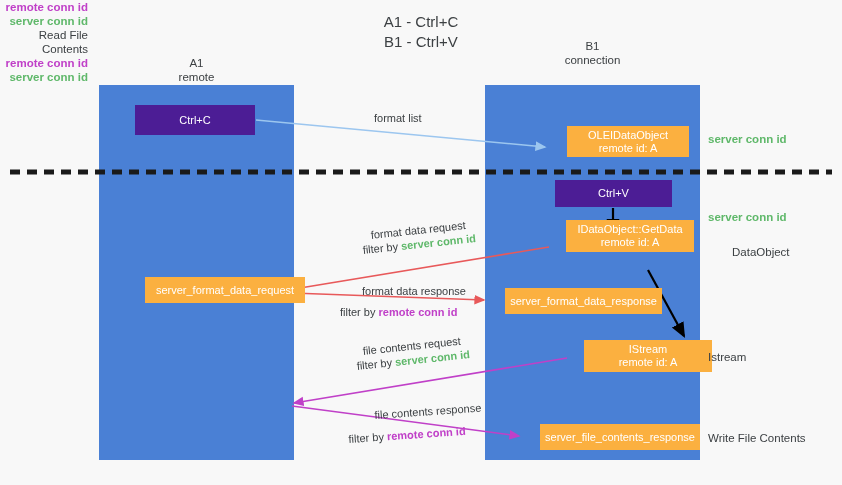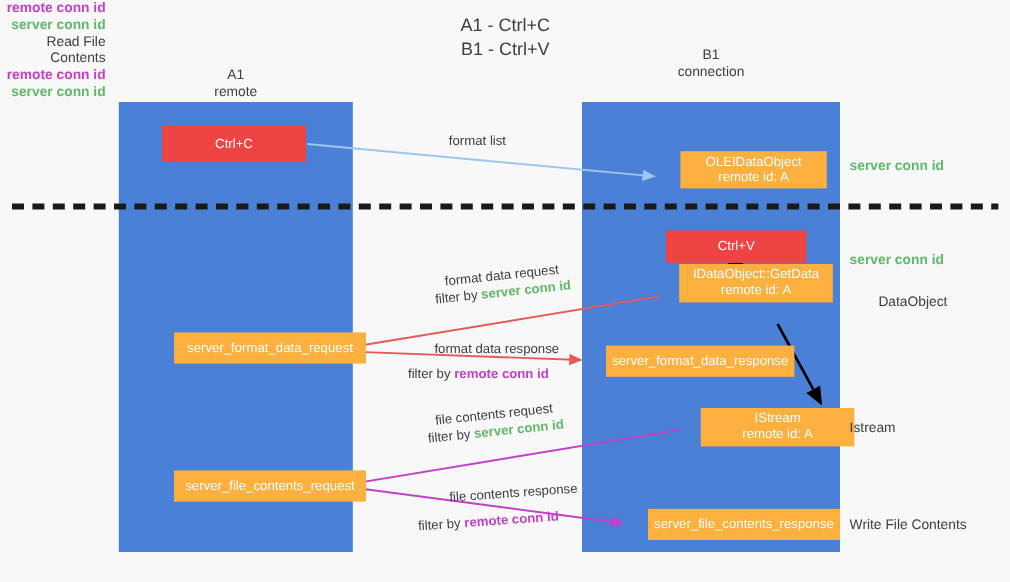--- a/index.html
+++ b/index.html
@@ -47,25 +47,25 @@
     display: flex;
     align-items: center;
     justify-content: center;
     text-align: center;
     color: #ffffff;
     font-size: 11px;
     line-height: 13px;
     white-space: pre-line;
     box-sizing: border-box;
   }
-  .box-green { background: #ef4444; }
+  .box-green { background: #4c1d95; }
   .box-orange { background: #fbb040; margin-left: 16px; }
 
   #box-ctrlc   { left: 135px; top: 105px; width: 120px; height: 30px; }
-  #box-ctrlv   { left: 555px; top: 192px; width: 117px; height: 27px; }
+  #box-ctrlv   { left: 555px; top: 180px; width: 117px; height: 27px; }
   #box-idataobj{ left: 551px; top: 126px; width: 122px; height: 31px; }
   #box-getdata { left: 550px; top: 220px; width: 128px; height: 32px; }
   #box-istream { left: 568px; top: 340px; width: 128px; height: 32px; }
   #box-sfdreq  { left: 129px; top: 277px; width: 160px; height: 26px; }
   #box-sfdresp { left: 489px; top: 288px; width: 157px; height: 26px; }
   #box-sfcreq  { left: 129px; top: 392px; width: 160px; height: 26px; }
   #box-sfcresp { left: 524px; top: 424px; width: 160px; height: 26px; }
 
   .sidelabel {
     position: absolute;
@@ -174,21 +174,20 @@
 
   <div class="box box-orange" id="box-idataobj">OLEIDataObject
 remote id: A</div>
   <div class="box box-orange" id="box-getdata">IDataObject::GetData
 remote id: A</div>
   <div class="box box-orange" id="box-istream">IStream
 remote id: A</div>
 
   <div class="box box-orange" id="box-sfdreq">server_format_data_request</div>
   <div class="box box-orange" id="box-sfdresp">server_format_data_response</div>
-  <div class="box box-orange" id="box-sfcreq">server_file_contents_request</div>
   <div class="box box-orange" id="box-sfcresp">server_file_contents_response</div>
 
   <div class="sidelabel" id="lbl-sc-1">server conn id</div>
   <div class="sidelabel" id="lbl-sc-2">server conn id</div>
   <div class="sidelabel" id="lbl-dataobject">DataObject</div>
   <div class="sidelabel" id="lbl-istream">Istream</div>
   <div class="sidelabel" id="lbl-writefile">Write File Contents</div>
 
   <div id="lbl-left-ids-1">
     <div class="magenta-txt">remote conn id</div>

